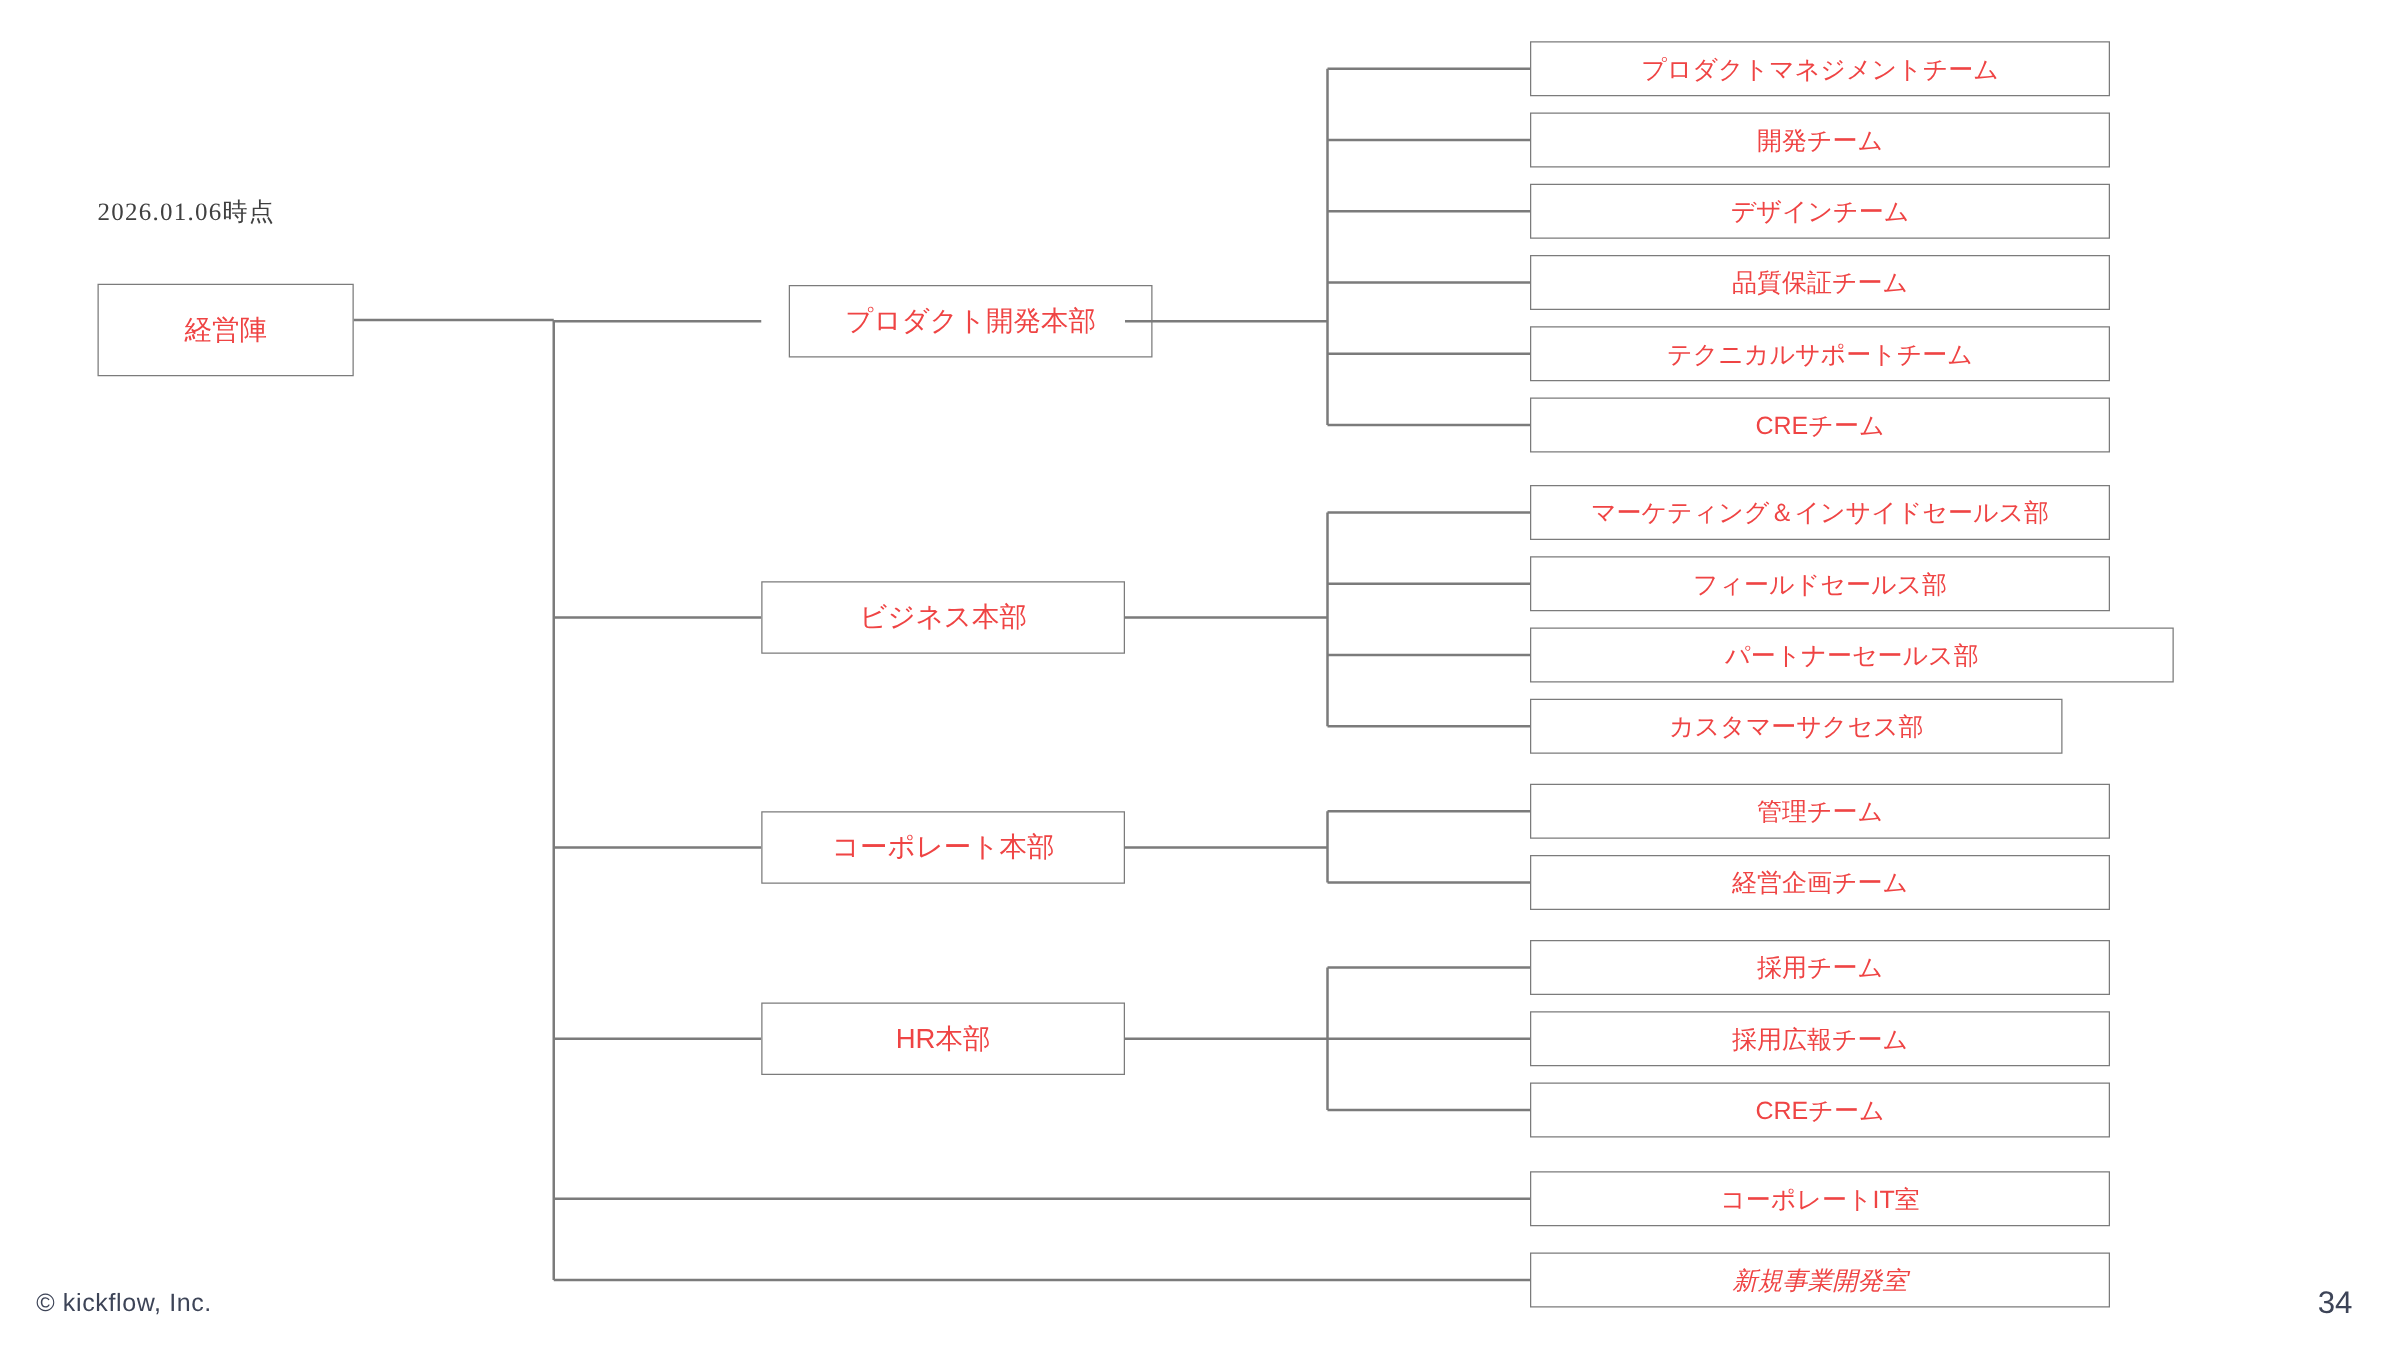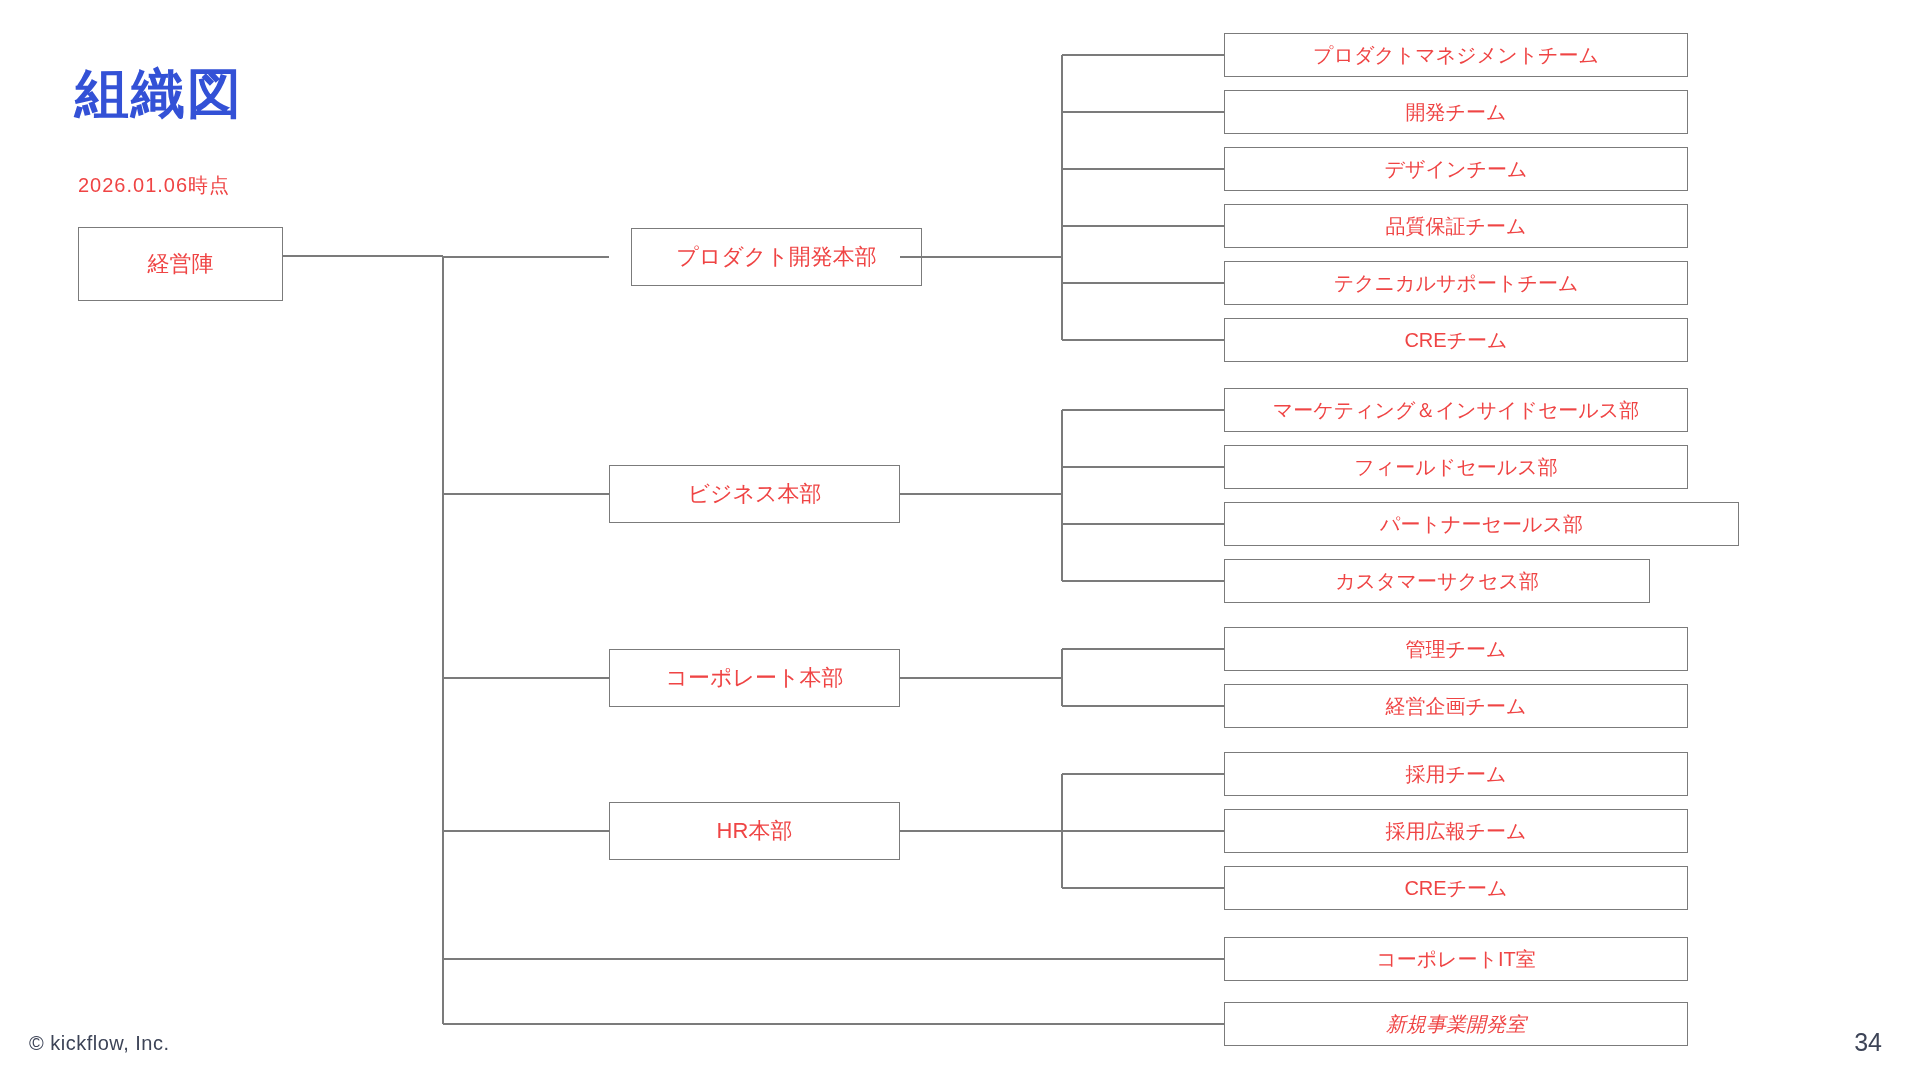--- a/index.html
+++ b/index.html
@@ -6,22 +6,22 @@
   body{font-family:"Liberation Sans","DejaVu Sans",sans-serif;}
   #slide{
     position:relative;width:1920px;height:1080px;background:#ffffff;
     overflow:hidden;
   }
   .page-title{
     position:absolute;left:75px;top:62px;margin:0;
     font-size:54px;font-weight:700;letter-spacing:2px;line-height:1.15;
   }
   .page-date{
-    position:absolute;left:78px;top:172px;
-    font-size:20px;color:#ef4444;letter-spacing:1px;
+    position:absolute;left:78px;top:156px;
+    font-size:20px;color:#404040;letter-spacing:1px;font-family:Liberation Serif, serif;
   }
   .footer-copyright{
     position:absolute;left:29px;top:1032px;
     font-size:20px;color:#3d4457;letter-spacing:0.5px;
   }
   .page-number{
     position:absolute;right:38px;top:1028px;
     font-size:25px;color:#3d4457;font-weight:500;
   }
   .org-node{
@@ -32,21 +32,20 @@
   .org-node.root,.org-node.division{font-size:22px;}
   .org-node.team,.org-node.unit{font-size:20px;}
   .line{position:absolute;background:#7b7b7b;}
   .line.h{height:1.5px;}
   .line.v{width:1.5px;}
 </style>
 </head>
 <body>
 
 <div id="slide">
-  <h1 class="page-title" style="color: rgb(51, 81, 214);">組織図</h1>
   <div class="page-date">2026.01.06時点</div>
   <div id="chart">
       <div class="org-node root" style="left: 78px; top: 227px; width: 205px; height: 74px;">経営陣</div>
       <div class="line h" style="left: 283px; top: 255.25px; width: 160px;"></div>
       <div class="line v" style="left: 442.25px; top: 256px; height: 768px;"></div>
       <div class="line h" style="left: 443px; top: 256.25px; width: 166px;"></div>
       <div class="org-node division" style="left: 609px; top: 228px; width: 291px; height: 58px; margin-left: 22px;">プロダクト開発本部</div>
       <div class="line h" style="left: 900px; top: 256.25px; width: 162px;"></div>
       <div class="line v" style="left: 1061.25px; top: 55px; height: 285px;"></div>
       <div class="line h" style="left: 1062px; top: 54.25px; width: 162px;"></div>

